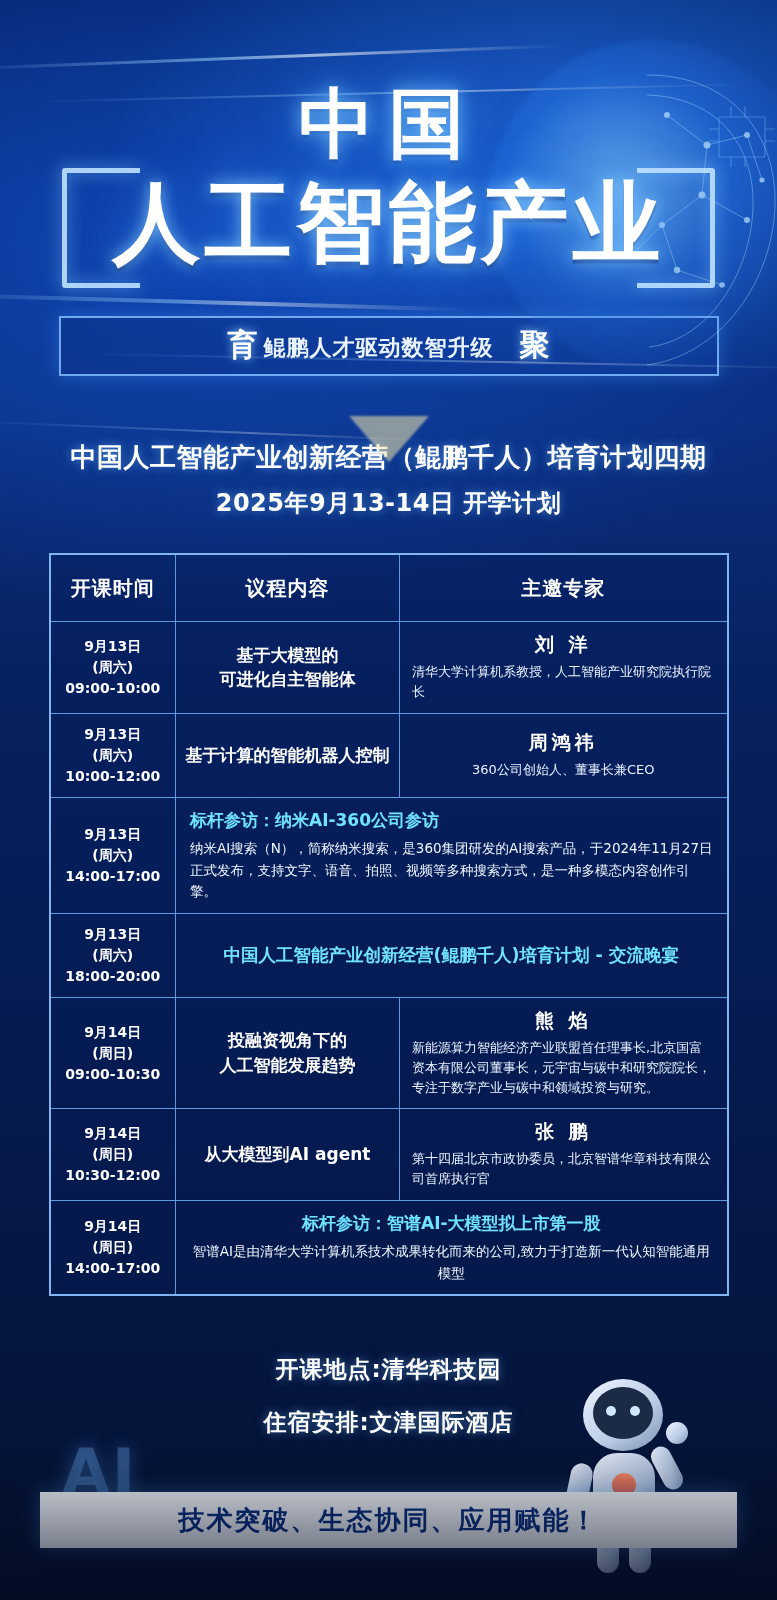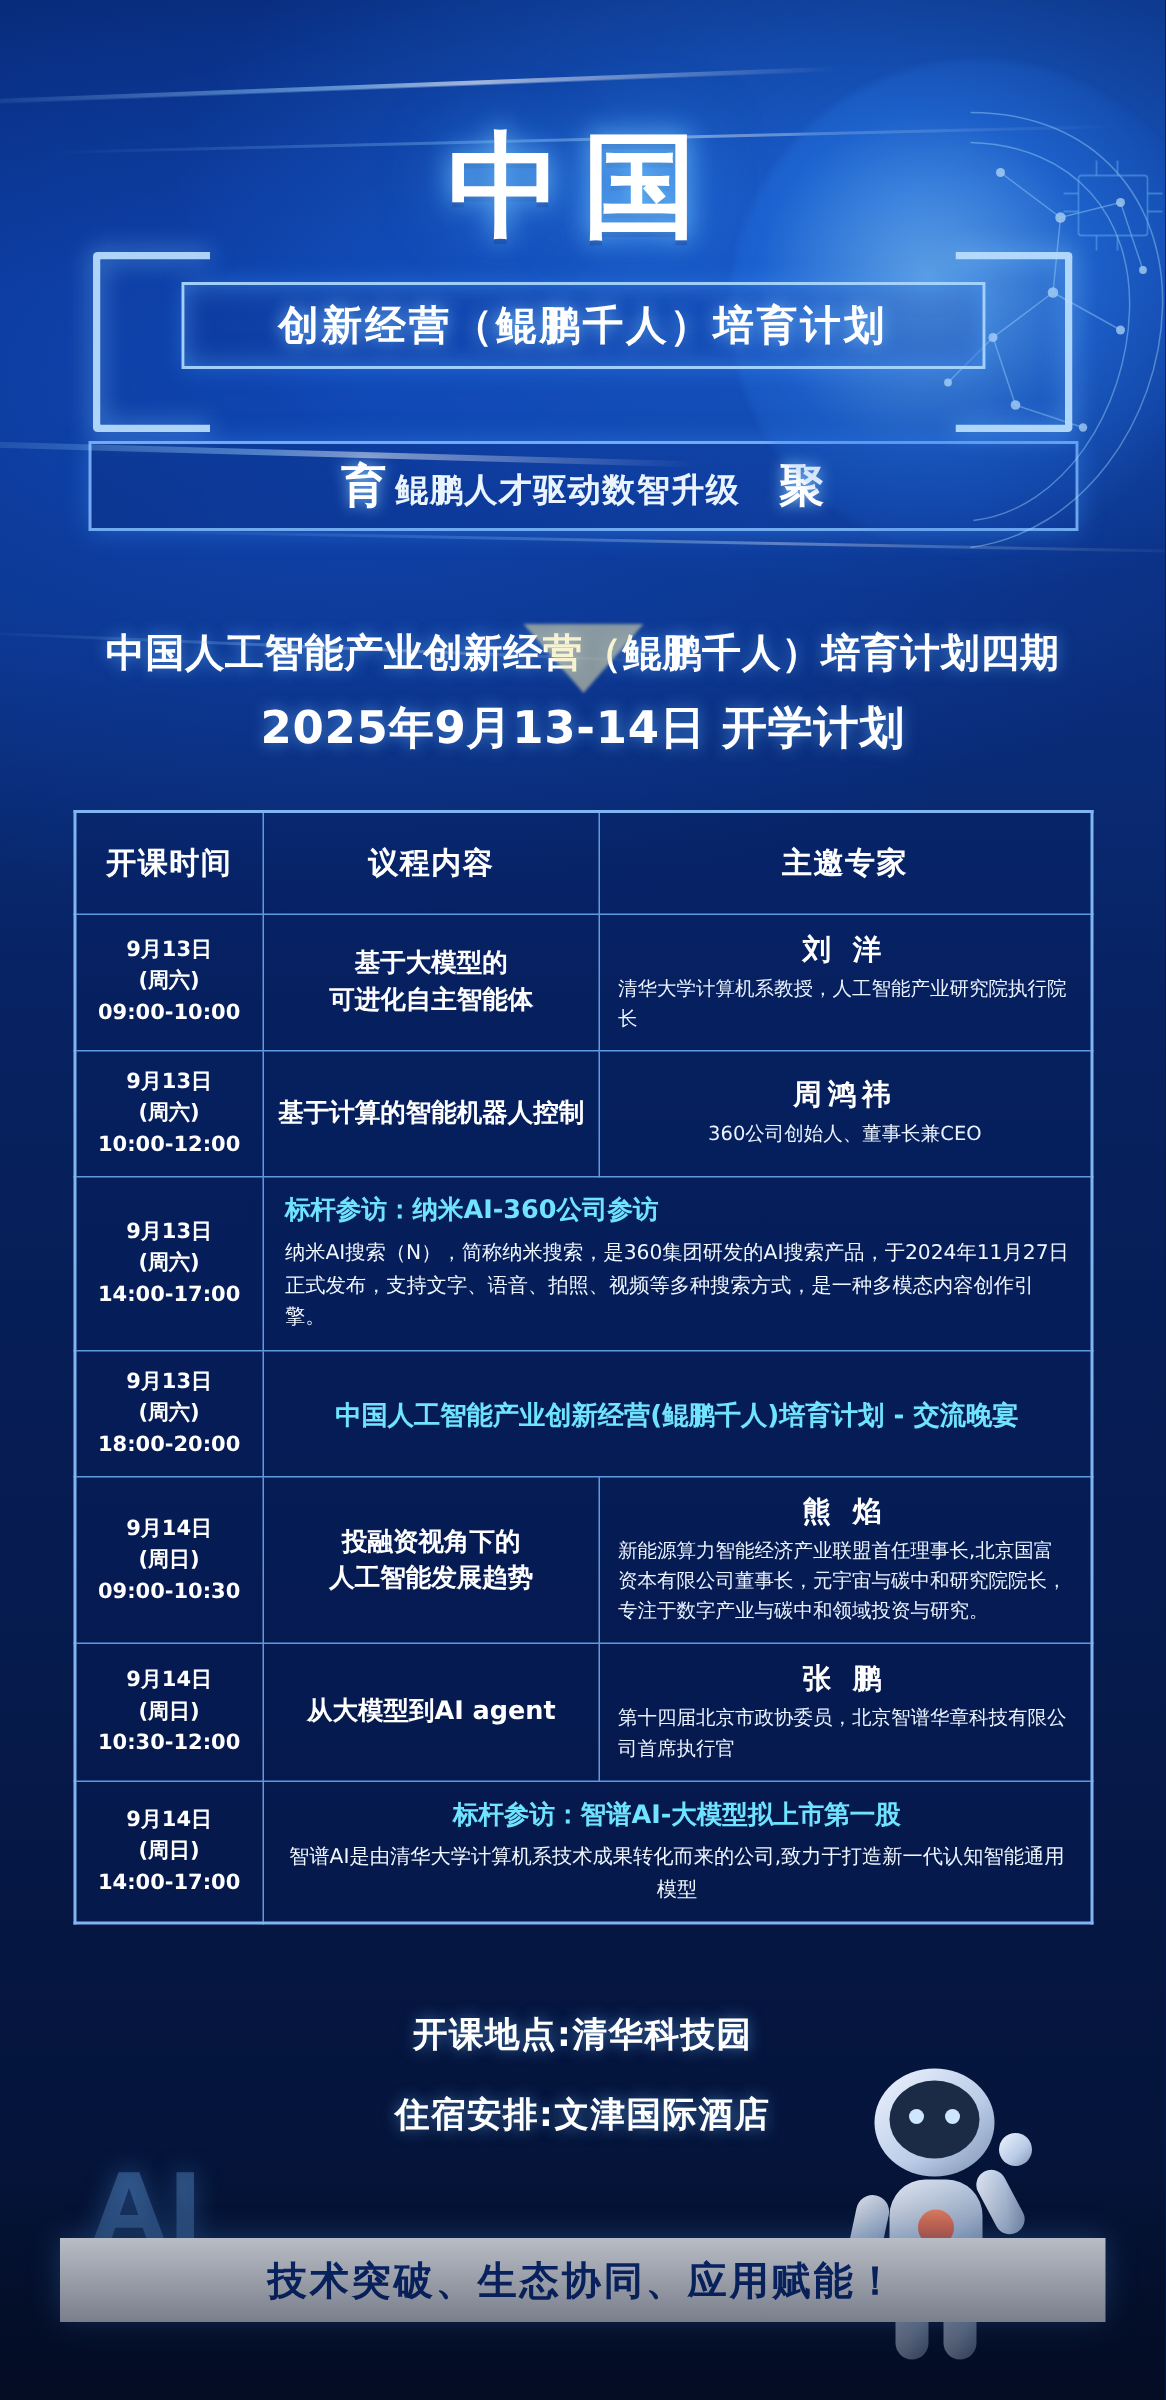--- a/index.html
+++ b/index.html
@@ -129,21 +129,21 @@
   
   .program-head {
     margin-top: 64px;
     text-align: center;
     color: #ffffff;
     font-family: "DejaVu Sans", sans-serif;
     font-weight: 700;
     text-shadow: 0 0 10px rgba(110,185,255,.6);
   }
   .program-head .l1 { font-size: 26px; letter-spacing: .5px; }
-  .program-head .l2 { font-size: 30px; margin-top: 12px; letter-spacing: .5px; }
+  .program-head .l2 { font-size: 24px; margin-top: 12px; letter-spacing: .5px; }
 
   
   .table {
     margin: 34px auto 0;
     width: 680px;
     border: 2px solid #7fb6f2;
     border-collapse: collapse;
     background: rgba(6,30,92,0.35);
   }
   .table td, .table th { border: 1px solid #5e9ae0; vertical-align: middle; }
@@ -301,23 +301,21 @@
     <g fill="none" stroke="rgba(120,200,255,.5)" stroke-width="1.2">
       <rect x="222" y="62" width="46" height="40" rx="2"></rect>
       <path d="M222 74h-10 M222 86h-10 M268 74h10 M268 86h10 M234 62v-10 M248 62v-10 M234 102v10 M248 102v10"></path>
     </g>
   </svg>
 
   <div class="title-wrap">
     <div class="bracket left"></div>
     <div class="bracket right"></div>
     <div class="title-cn">中国</div>
-    <div class="subtitle-bar">
-      <span>创新经营（鲲鹏千人）培育计划</span>
-    </div>
+    <div class="title-main">人工智能产业</div>
     <div class="caret"></div>
   </div>
 
   <div class="slogan">
     <div class="grp">
       <span class="big">育</span>
       <span class="small">鲲鹏人才驱动数智升级</span>
     </div>
     <div class="grp">
       <span class="big">聚</span>

